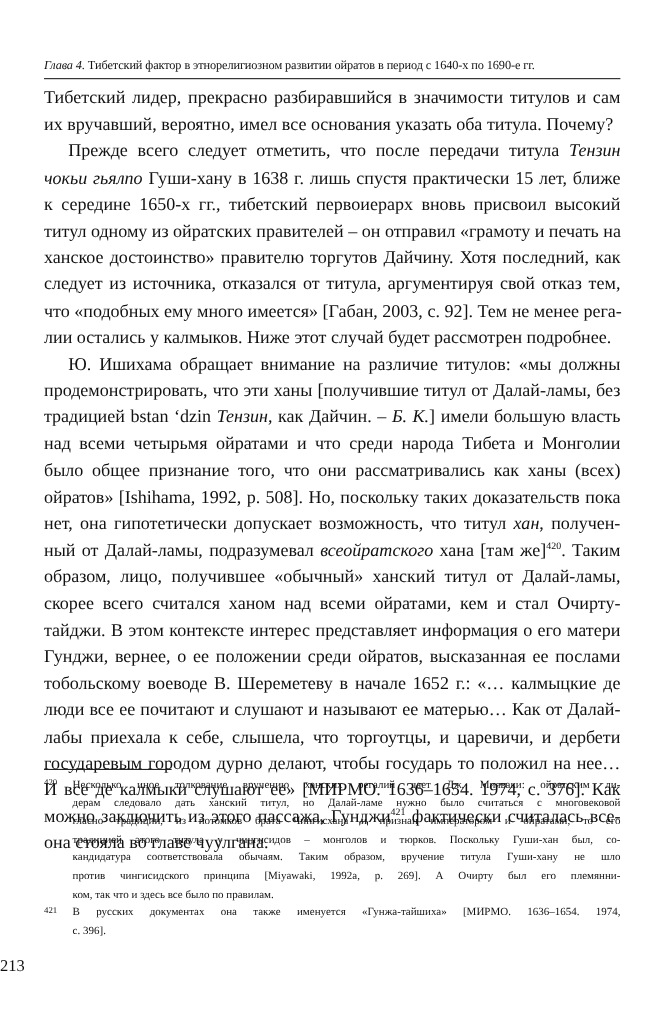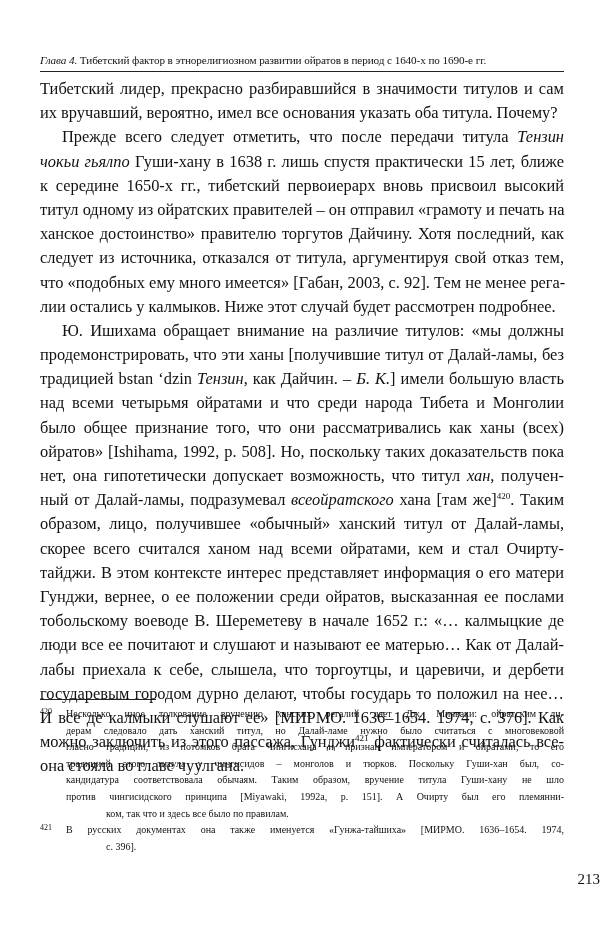--- a/index.html
+++ b/index.html
@@ -16,22 +16,22 @@
   .line.last { text-align-last: left; }
   .line.indent { padding-left: 22px; }
   .line i { font-style: italic; }
   sup { font-size: 9px; line-height: 0; vertical-align: 6px; }
   .fn-rule { position: absolute; left: 40px; top: 699px; width: 116px; height: 1px; background: #222; }
   .footnotes { position: absolute; left: 40px; top: 706px; width: 524px; }
   .fn { position: relative; padding-left: 26px; }
   .fn-num { position: absolute; left: 0; top: 1px; font-size: 8px; line-height: 10px; }
   .fn-line { font-size: 10px; line-height: 16.6px; height: 16.6px; white-space: nowrap;
              text-align: justify; text-align-last: justify; }
-  .fn-line.last { text-align-last: left; margin-left: 40px; }
-  .page-number { position: absolute; left: 0; width: 600px; top: 870px; text-align: right;
+  .fn-line.last { text-align-last: left; }
+  .page-number { position: absolute; left: 0; width: 600px; top: 870px; text-align: left;
                  font-size: 15px; line-height: 18px; }
 </style>
 </head>
 <body>
 
 <div class="page">
   <div class="running-head"><i>Глава 4.</i><span> Тибетский фактор в этнорелигиозном развитии ойратов в период с 1640-х по 1690-е гг.</span></div>
   <div class="head-rule"></div>
 
   <div class="body-text" id="body-text">
@@ -68,21 +68,21 @@
 
   <div class="fn-rule"></div>
   <div class="footnotes" id="footnotes">
       <div class="fn">
         <span class="fn-num">420</span>
         <div class="fn-line">Несколько иное толкование вручению ханских регалий дает Дж. Мияваки: ойратским ли-</div>
         <div class="fn-line">дерам следовало дать ханский титул, но Далай-ламе нужно было считаться с многовековой</div>
         <div class="fn-line">гласно традиции, из потомков брата Чингисхана и признан императором и ойратами, то его</div>
         <div class="fn-line">традицией этого титула у чингисидов – монголов и тюрков. Поскольку Гуши-хан был, со-</div>
         <div class="fn-line">кандидатура соответствовала обычаям. Таким образом, вручение титула Гуши-хану не шло</div>
-        <div class="fn-line">против чингисидского принципа [Miyawaki, 1992a, p. 151]. А Очирту был его племянни-</div>
+        <div class="fn-line">против чингисидского принципа [Miyawaki, 1992a, p. 269]. А Очирту был его племянни-</div>
         <div class="fn-line last">ком, так что и здесь все было по правилам.</div>
       </div>
       <div class="fn">
         <span class="fn-num">421</span>
         <div class="fn-line">В русских документах она также именуется «Гунжа-тайшиха» [МИРМО. 1636–1654. 1974,</div>
         <div class="fn-line last">с. 396].</div>
       </div>
     </div>
 
   <div class="page-number">213</div>

